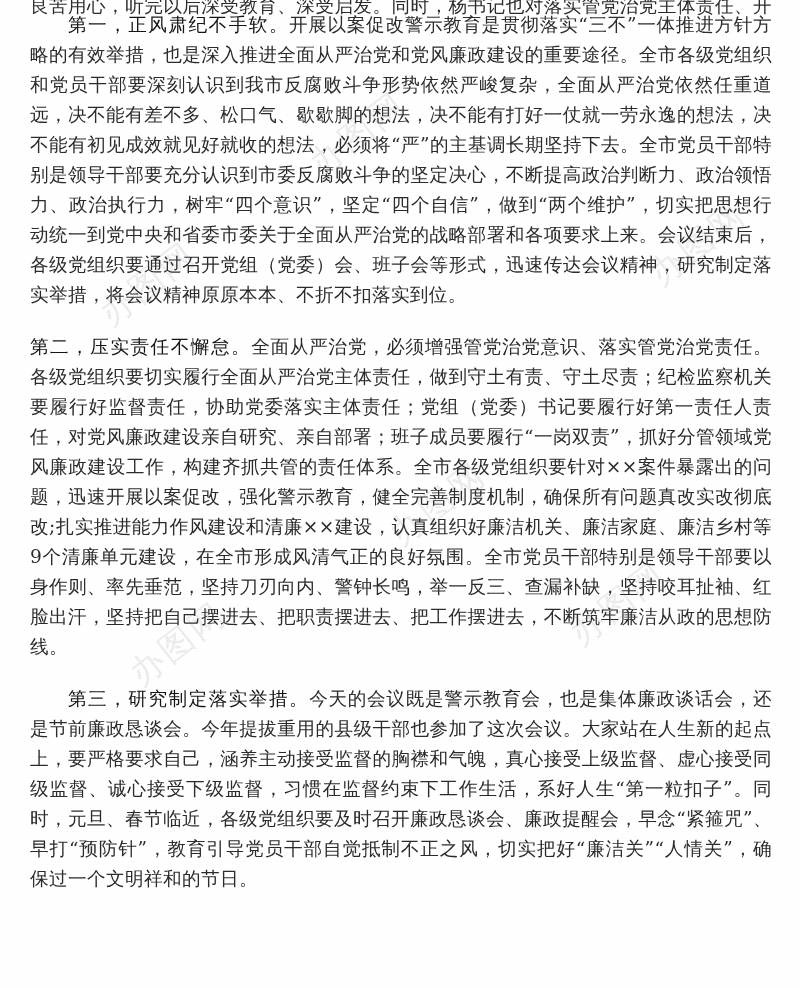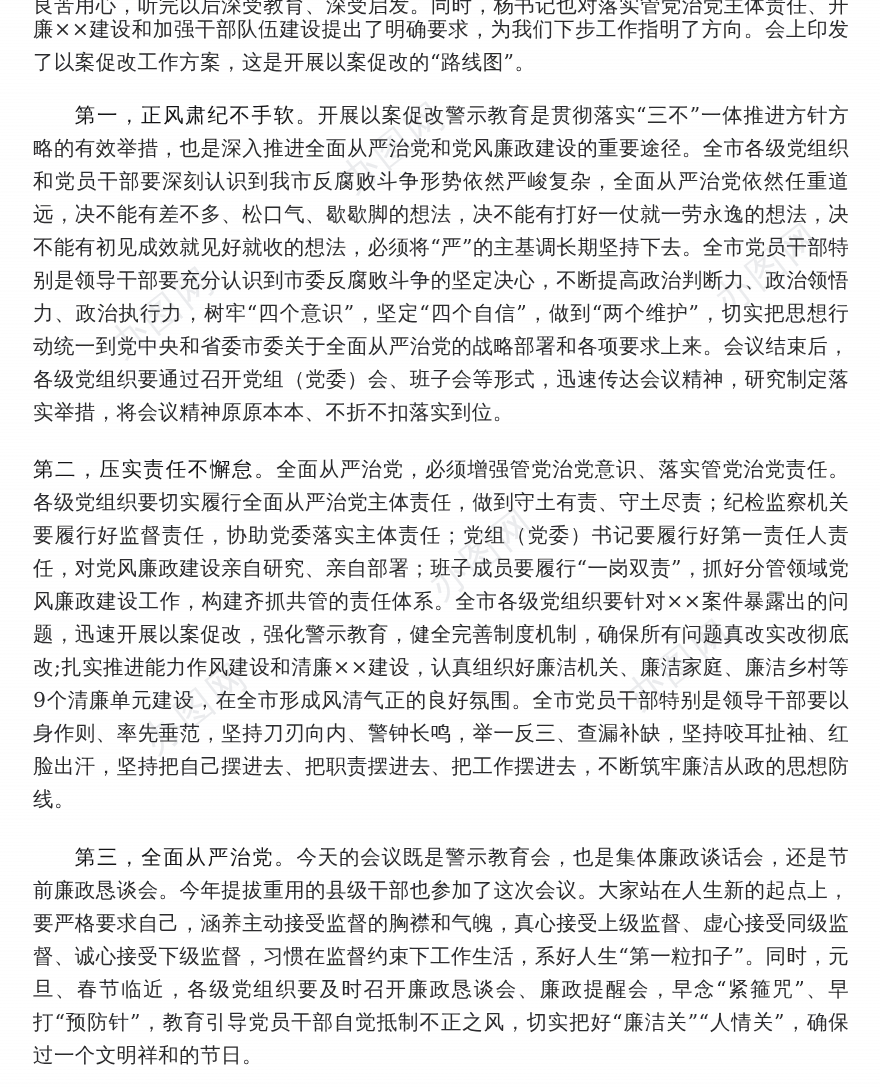--- a/index.html
+++ b/index.html
@@ -136,31 +136,28 @@
     <div class="wm wm-e">办图网</div>
     <div class="wm wm-f">办图网</div>
   </div>
 
   <div id="clipped-first-line">
     <p>良苦用心，听完以后深受教育、深受启发。同时，杨书记也对落实管党治党主体责任、开展清</p>
   </div>
 
   <div id="text-body">
 
-    <p class="para noindent" style="margin-top:21px;">
-      <span>廉××建设和加强干部队伍建设提出了明确要求，为我们下步工作指明了方向。会上印发了以案促改工作方案，这是开展以案促改的“路线图”。</span>
-    </p>
 
 
     <p class="para indent gap-md">
       <span class="lead">第一，正风肃纪不手软。</span><span>开展以案促改警示教育是贯彻落实“三不”一体推进方针方略的有效举措，也是深入推进全面从严治党和党风廉政建设的重要途径。全市各级党组织和党员干部要深刻认识到我市反腐败斗争形势依然严峻复杂，全面从严治党依然任重道远，决不能有差不多、松口气、歇歇脚的想法，决不能有打好一仗就一劳永逸的想法，决不能有初见成效就见好就收的想法，必须将“严”的主基调长期坚持下去。全市党员干部特别是领导干部要充分认识到市委反腐败斗争的坚定决心，不断提高政治判断力、政治领悟力、政治执行力，树牢“四个意识”，坚定“四个自信”，做到“两个维护”，切实把思想行动统一到党中央和省委市委关于全面从严治党的战略部署和各项要求上来。会议结束后，各级党组织要通过召开党组（党委）会、班子会等形式，迅速传达会议精神，研究制定落实举措，将会议精神原原本本、不折不扣落实到位。</span>
     </p>
 
     <p class="para noindent gap-lg">
       <span class="lead">第二，压实责任不懈怠。</span><span>全面从严治党，必须增强管党治党意识、落实管党治党责任。各级党组织要切实履行全面从严治党主体责任，做到守土有责、守土尽责；纪检监察机关要履行好监督责任，协助党委落实主体责任；党组（党委）书记要履行好第一责任人责任，对党风廉政建设亲自研究、亲自部署；班子成员要履行“一岗双责”，抓好分管领域党风廉政建设工作，构建齐抓共管的责任体系。全市各级党组织要针对××案件暴露出的问题，迅速开展以案促改，强化警示教育，健全完善制度机制，确保所有问题真改实改彻底改;扎实推进能力作风建设和清廉××建设，认真组织好廉洁机关、廉洁家庭、廉洁乡村等9个清廉单元建设，在全市形成风清气正的良好氛围。全市党员干部特别是领导干部要以身作则、率先垂范，坚持刀刃向内、警钟长鸣，举一反三、查漏补缺，坚持咬耳扯袖、红脸出汗，坚持把自己摆进去、把职责摆进去、把工作摆进去，不断筑牢廉洁从政的思想防线。</span>
     </p>
 
     <p class="para indent gap-lg">
-      <span class="lead">第三，全面从严治党。</span><span>今天的会议既是警示教育会，也是集体廉政谈话会，还是节前廉政恳谈会。今年提拔重用的县级干部也参加了这次会议。大家站在人生新的起点上，要严格要求自己，涵养主动接受监督的胸襟和气魄，真心接受上级监督、虚心接受同级监督、诚心接受下级监督，习惯在监督约束下工作生活，系好人生“第一粒扣子”。同时，元旦、春节临近，各级党组织要及时召开廉政恳谈会、廉政提醒会，早念“紧箍咒”、早打“预防针”，教育引导党员干部自觉抵制不正之风，切实把好“廉洁关”“人情关”，确保过一个文明祥和的节日。</span>
+      <span class="lead">第三，研究制定落实举措。</span><span>今天的会议既是警示教育会，也是集体廉政谈话会，还是节前廉政恳谈会。今年提拔重用的县级干部也参加了这次会议。大家站在人生新的起点上，要严格要求自己，涵养主动接受监督的胸襟和气魄，真心接受上级监督、虚心接受同级监督、诚心接受下级监督，习惯在监督约束下工作生活，系好人生“第一粒扣子”。同时，元旦、春节临近，各级党组织要及时召开廉政恳谈会、廉政提醒会，早念“紧箍咒”、早打“预防针”，教育引导党员干部自觉抵制不正之风，切实把好“廉洁关”“人情关”，确保过一个文明祥和的节日。</span>
     </p>
 
   </div>
 </div>
 
 </body></html>

